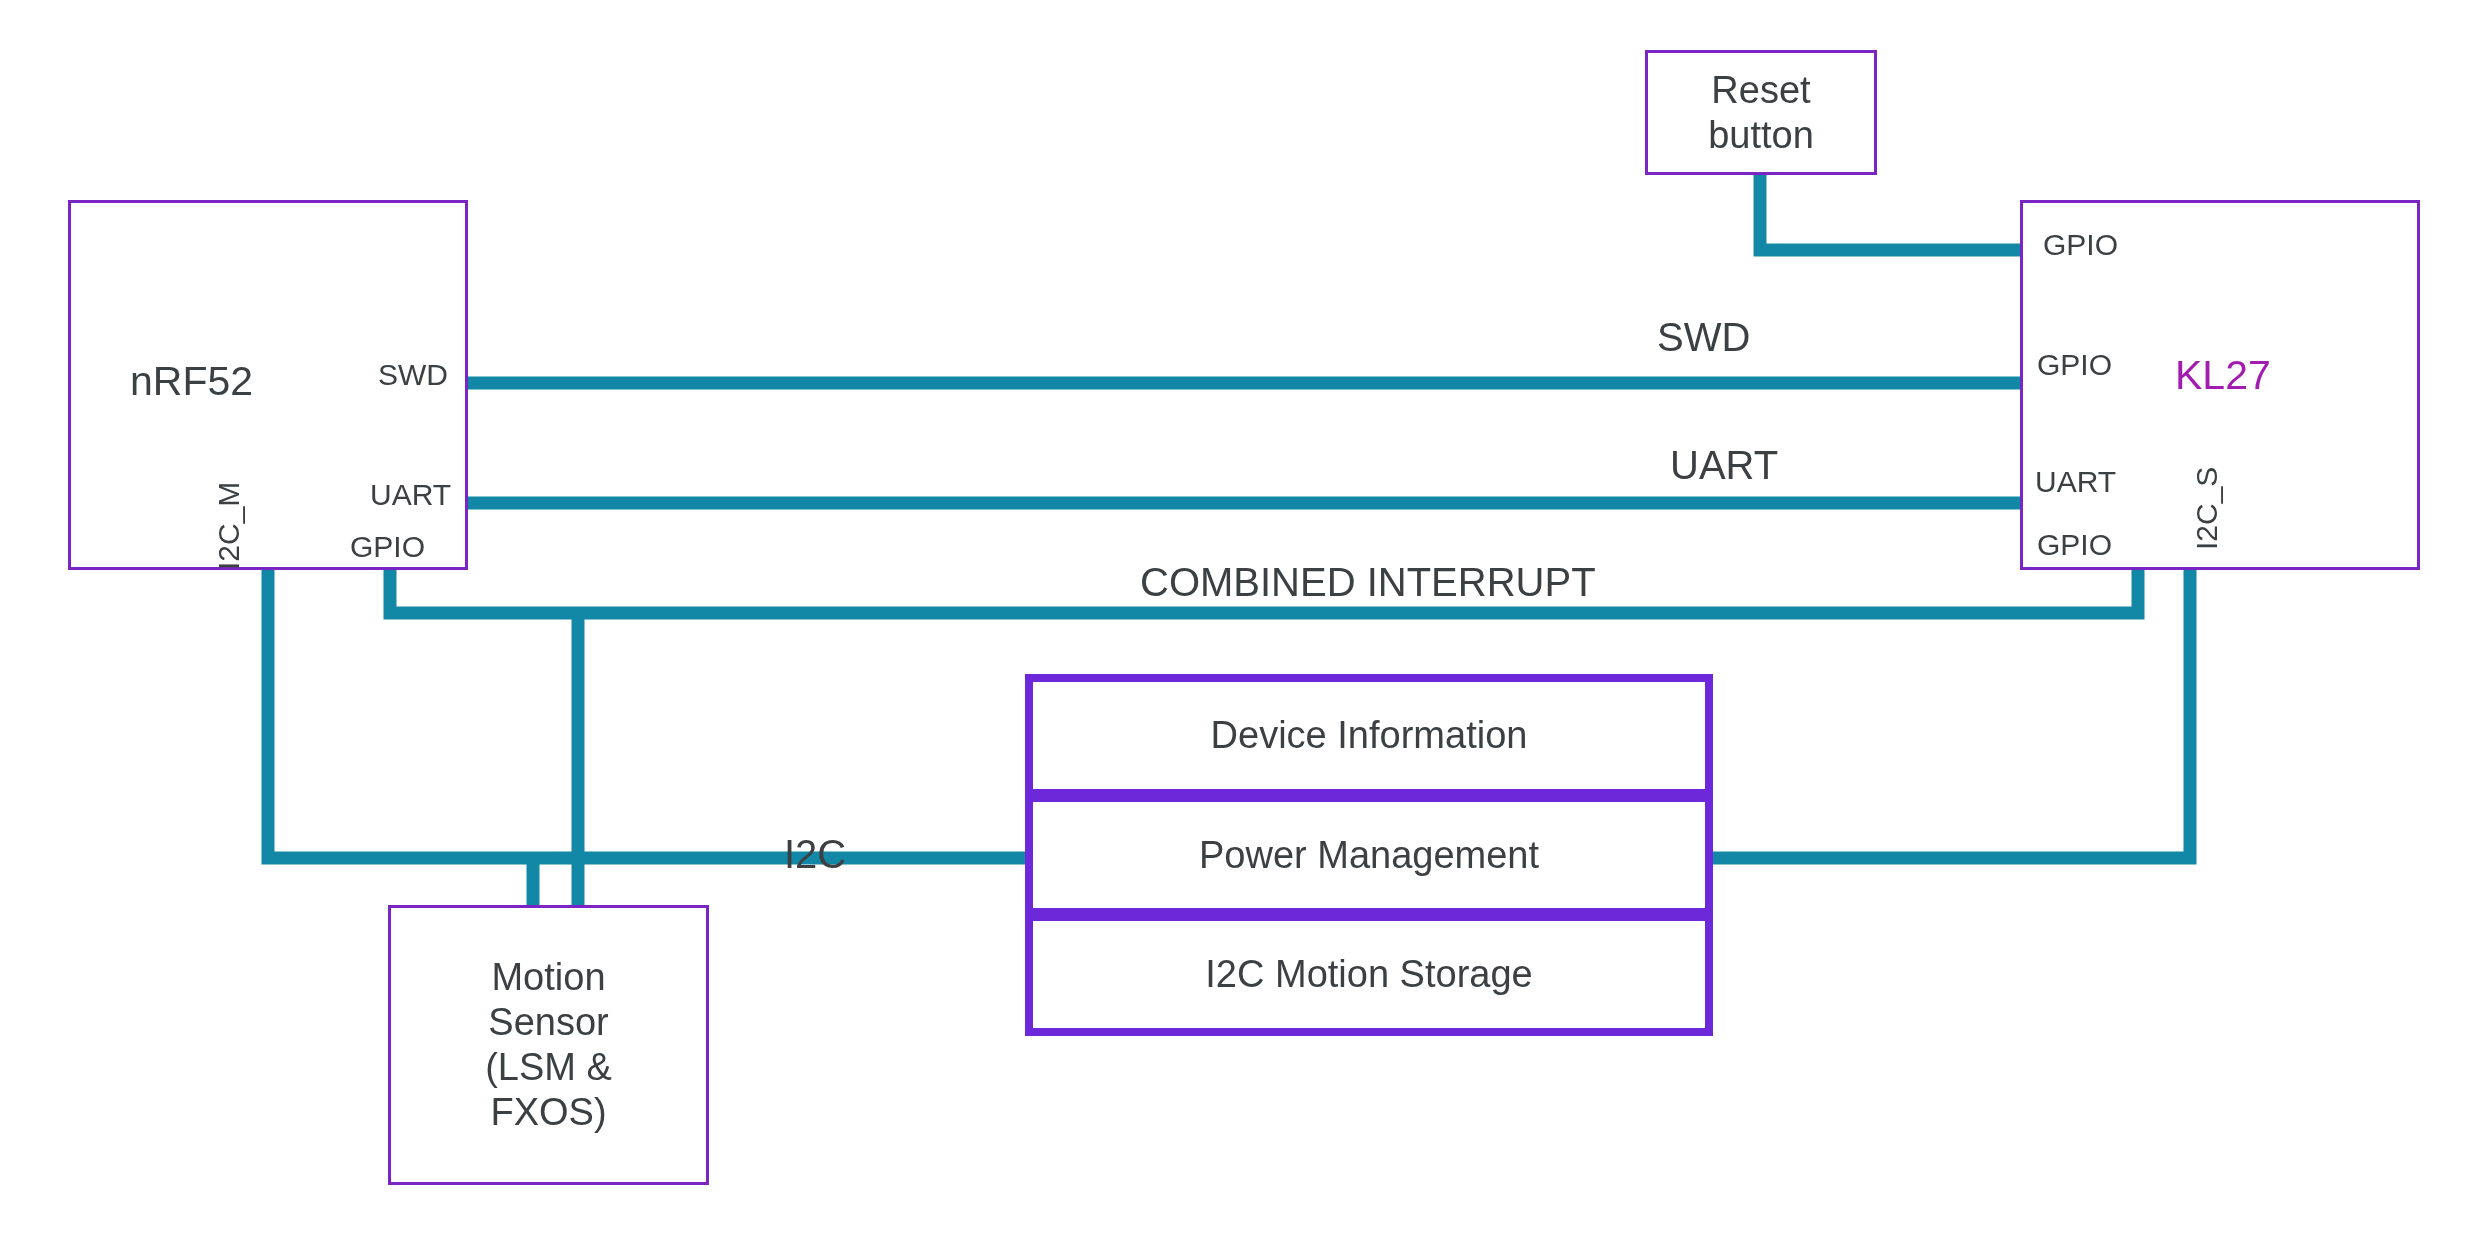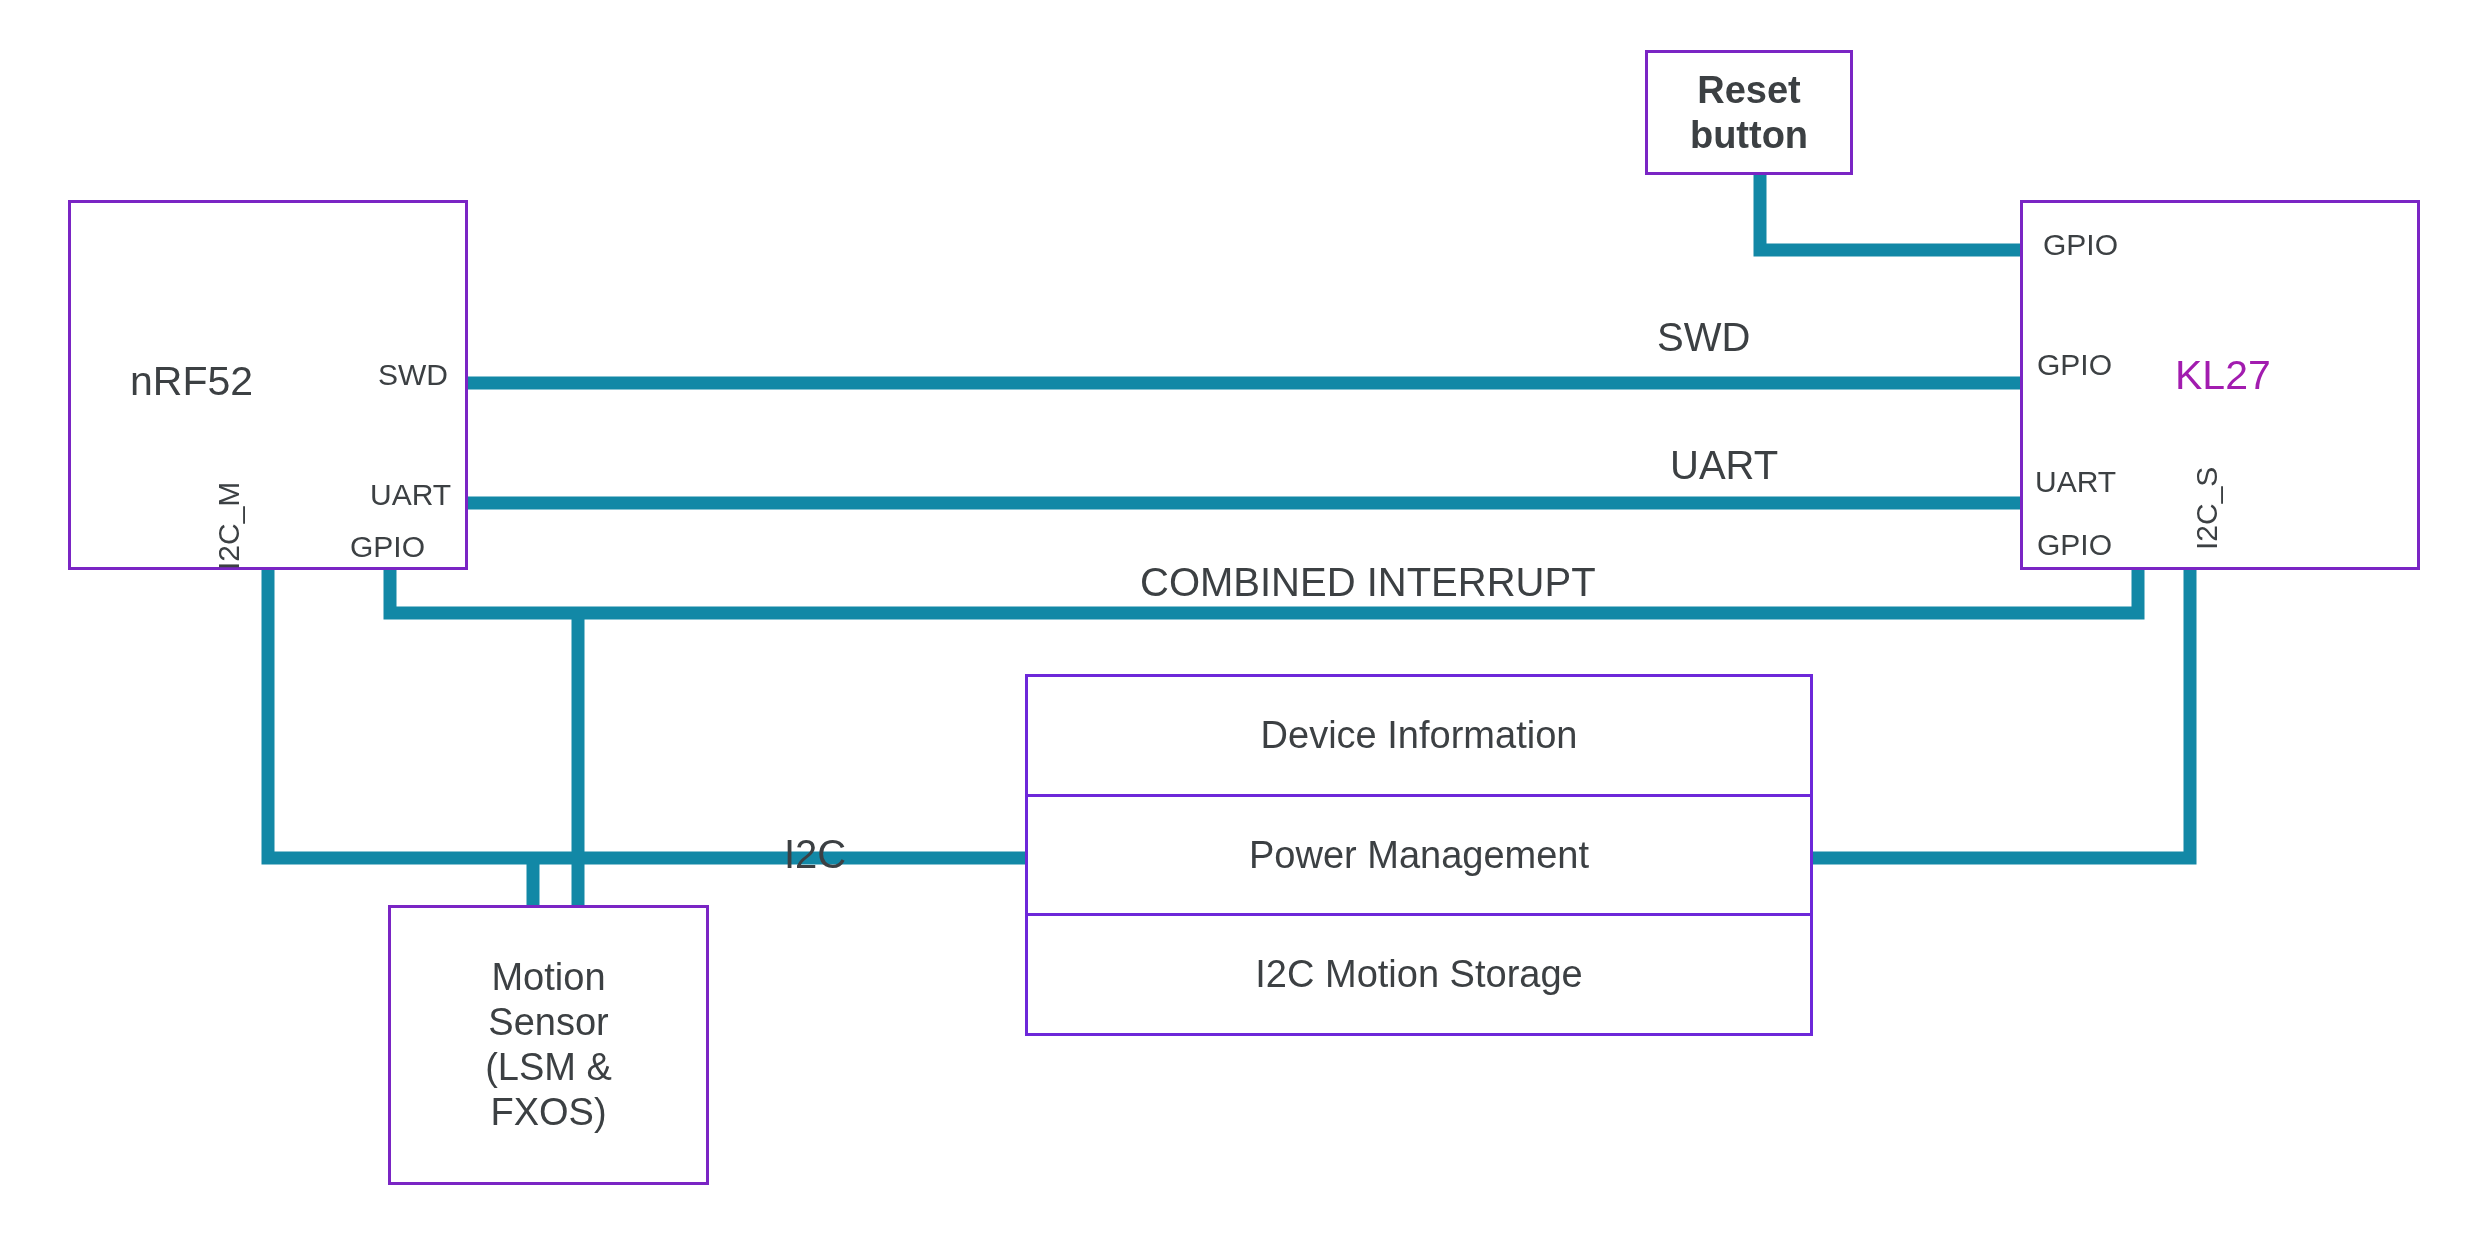--- a/index.html
+++ b/index.html
@@ -91,41 +91,41 @@
   }
   #kl27-port-i2cs {
     position: absolute; left: 2190px; top: 440px;
     font-size: 30px; color: #3c4043;
     transform-origin: left top;
     transform: rotate(-90deg) translate(-110px, 0);
   }
 
   
   #reset-button-block {
-    left: 1645px; top: 50px; width: 208px; height: 125px; font-weight: bold;
+    left: 1645px; top: 50px; width: 232px; height: 125px;
   }
   #reset-button-block .blk-label { font-size: 38px; }
 
   
   #motion-sensor-block {
     left: 388px; top: 905px; width: 321px; height: 280px;
   }
   #motion-sensor-block .blk-label { font-size: 38px; }
 
   
   #periph-stack {
     position: absolute;
     left: 1025px; top: 674px;
     width: 688px; height: 368px;
   }
   .periph-row {
     box-sizing: border-box;
-    width: 788px;
+    width: 688px;
     height: 122.7px;
-    border: 3px solid #6d28d9;
+    border: 8px solid #6d28d9;
     margin-bottom: -3px;
     background: #ffffff;
     display: flex;
     align-items: center;
     justify-content: center;
   }
   .periph-row span { font-size: 38px; color: #3c4043; }
 
   
   .wire-label {

